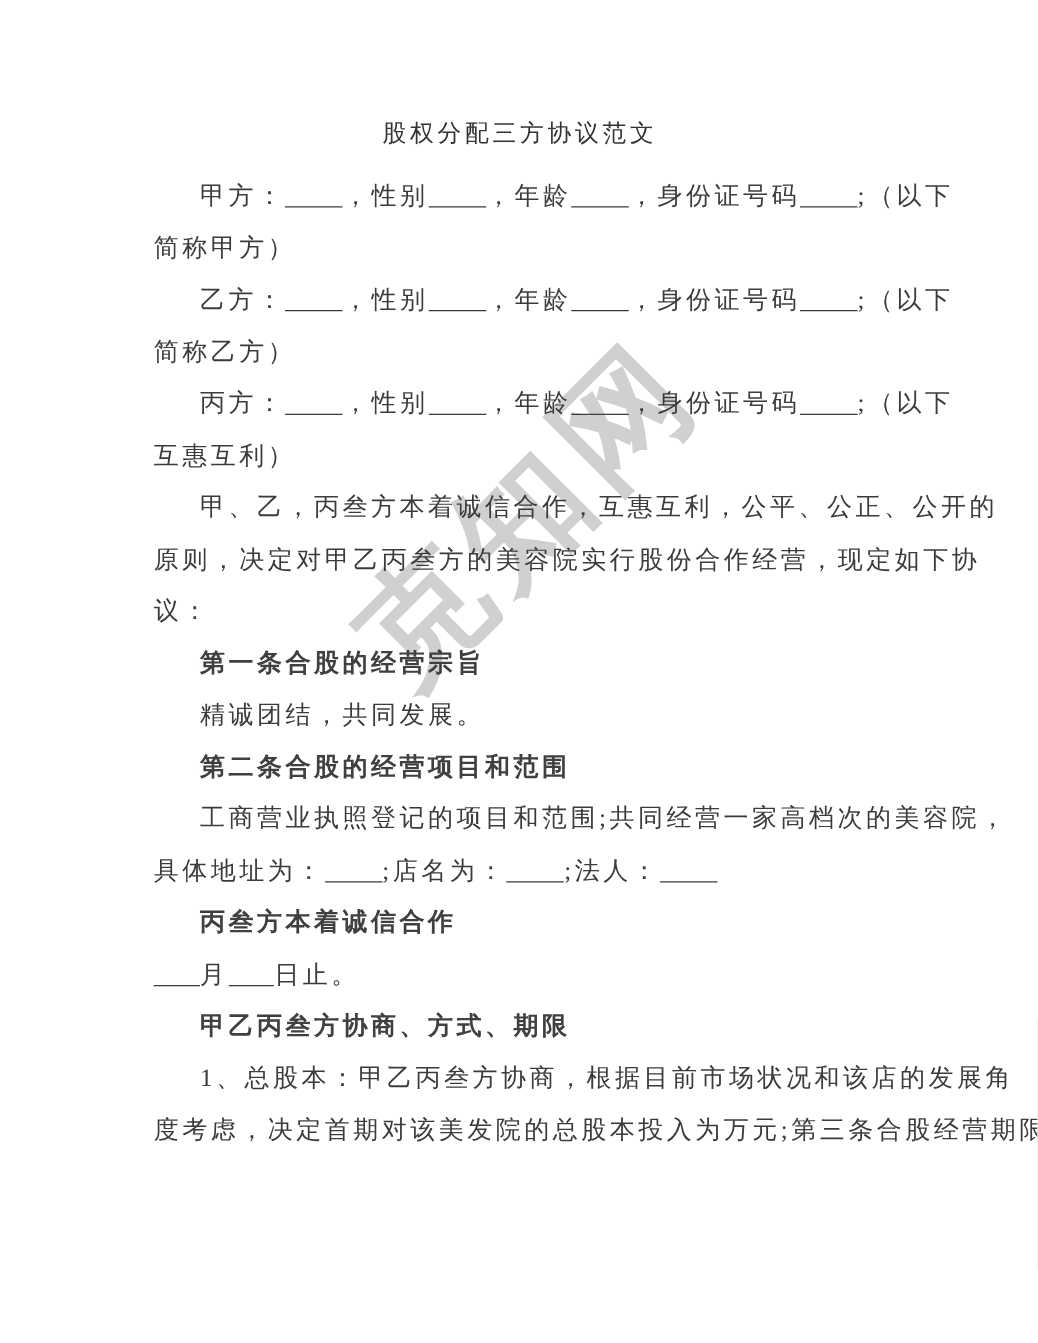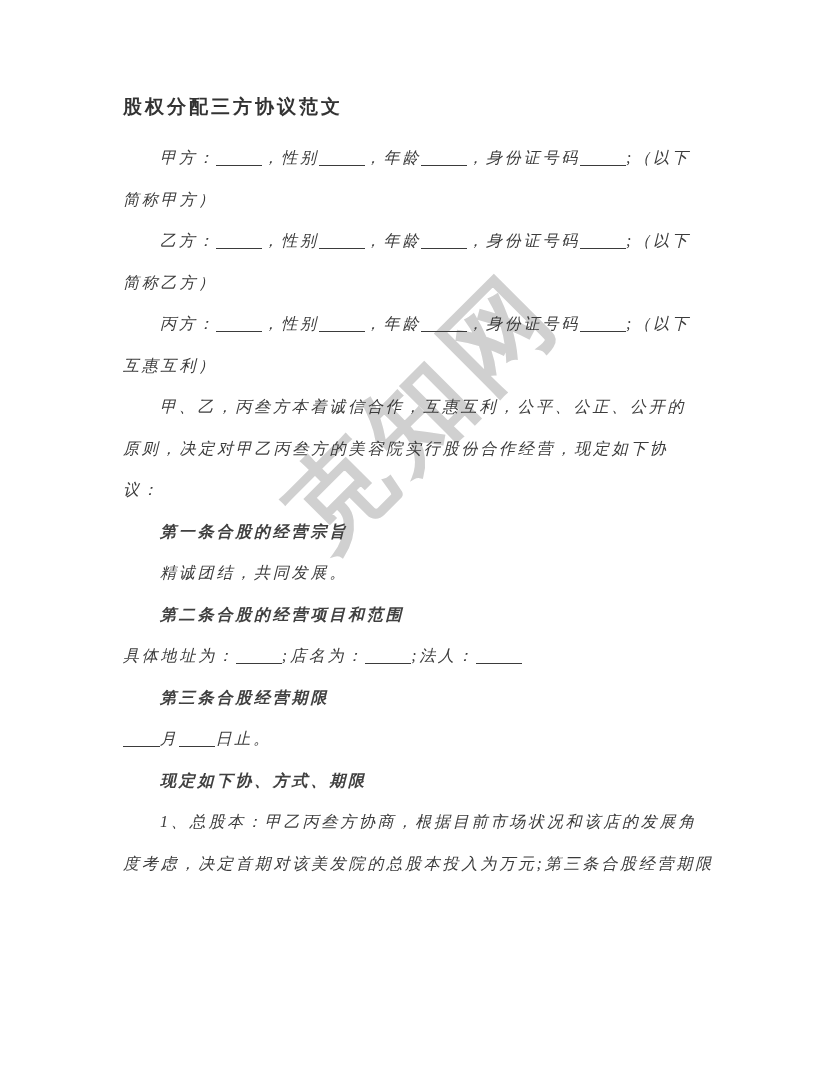--- a/index.html
+++ b/index.html
@@ -26,38 +26,37 @@
     letter-spacing: 10px;
     white-space: nowrap;
     z-index: 0;
     user-select: none;
   }
   .doc-title {
     position: absolute;
     left: 123px;
     top: 94px;
     width: 586px;
-    text-align: left;
+    text-align: center;
     font-size: 19px;
-    font-weight: bold;
+    font-weight: normal;
     letter-spacing: 3px;
     color: #333333;
     z-index: 1;
   }
   .doc-body {
     position: absolute;
     left: 123px;
     top: 137px;
     width: 590px;
-    font-size: 16px;
+    font-size: 20px;
     line-height: 41.5px;
     letter-spacing: 2.8px;
     color: #3b3b3b;
     z-index: 1;
-    font-style: italic;
   }
   .line {
     white-space: nowrap;
     height: 41.5px;
   }
   .line.indent {
     text-indent: 37px;
   }
   .line.bold {
     font-weight: bold;
@@ -82,20 +81,21 @@
       <div class="line indent">乙方：<span class="blank" style="width: 46px;"></span>，性别<span class="blank" style="width: 46px;"></span>，年龄<span class="blank" style="width: 46px;"></span>，身份证号码<span class="blank" style="width: 46px;"></span>;（以下</div>
       <div class="line">简称乙方）</div>
       <div class="line indent">丙方：<span class="blank" style="width: 46px;"></span>，性别<span class="blank" style="width: 46px;"></span>，年龄<span class="blank" style="width: 46px;"></span>，身份证号码<span class="blank" style="width: 46px;"></span>;（以下</div>
       <div class="line">互惠互利）</div>
       <div class="line indent">甲、乙，丙叁方本着诚信合作，互惠互利，公平、公正、公开的</div>
       <div class="line">原则，决定对甲乙丙叁方的美容院实行股份合作经营，现定如下协</div>
       <div class="line">议：</div>
       <div class="line indent bold">第一条合股的经营宗旨</div>
       <div class="line indent">精诚团结，共同发展。</div>
       <div class="line indent bold">第二条合股的经营项目和范围</div>
+      <div class="line indent">工商营业执照登记的项目和范围;共同经营一家高档次的美容院，</div>
       <div class="line">具体地址为：<span class="blank" style="width: 46px;"></span>;店名为：<span class="blank" style="width: 46px;"></span>;法人：<span class="blank" style="width: 46px;"></span></div>
-      <div class="line indent bold">第三条合股经营期限</div>
+      <div class="line indent bold">丙叁方本着诚信合作</div>
       <div class="line"><span class="blank" style="width: 36.8px;"></span>月<span class="blank" style="width: 36.8px;"></span>日止。</div>
-      <div class="line indent bold">现定如下协、方式、期限</div>
+      <div class="line indent bold">甲乙丙叁方协商、方式、期限</div>
       <div class="line indent">1、总股本：甲乙丙叁方协商，根据目前市场状况和该店的发展角</div>
       <div class="line">度考虑，决定首期对该美发院的总股本投入为万元;第三条合股经营期限</div>
     </div>
 </div>
 
 </body></html>

